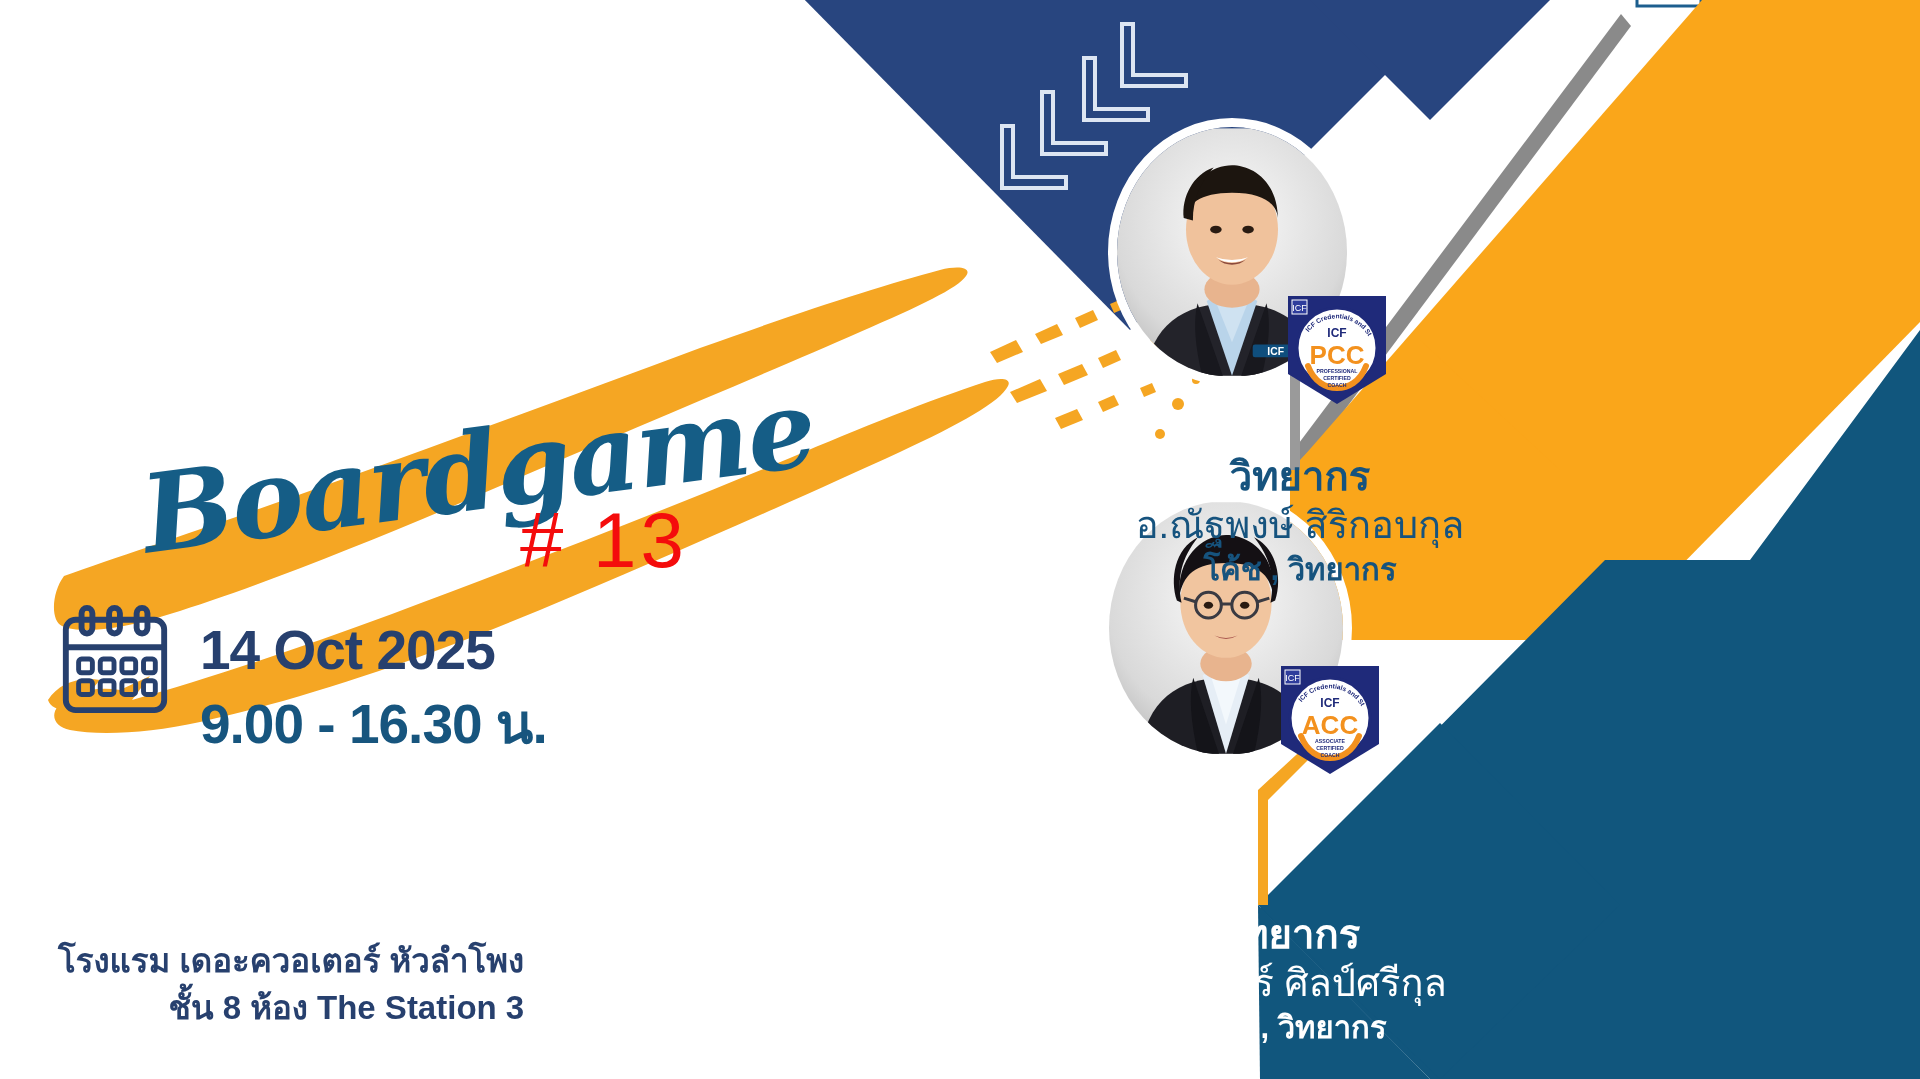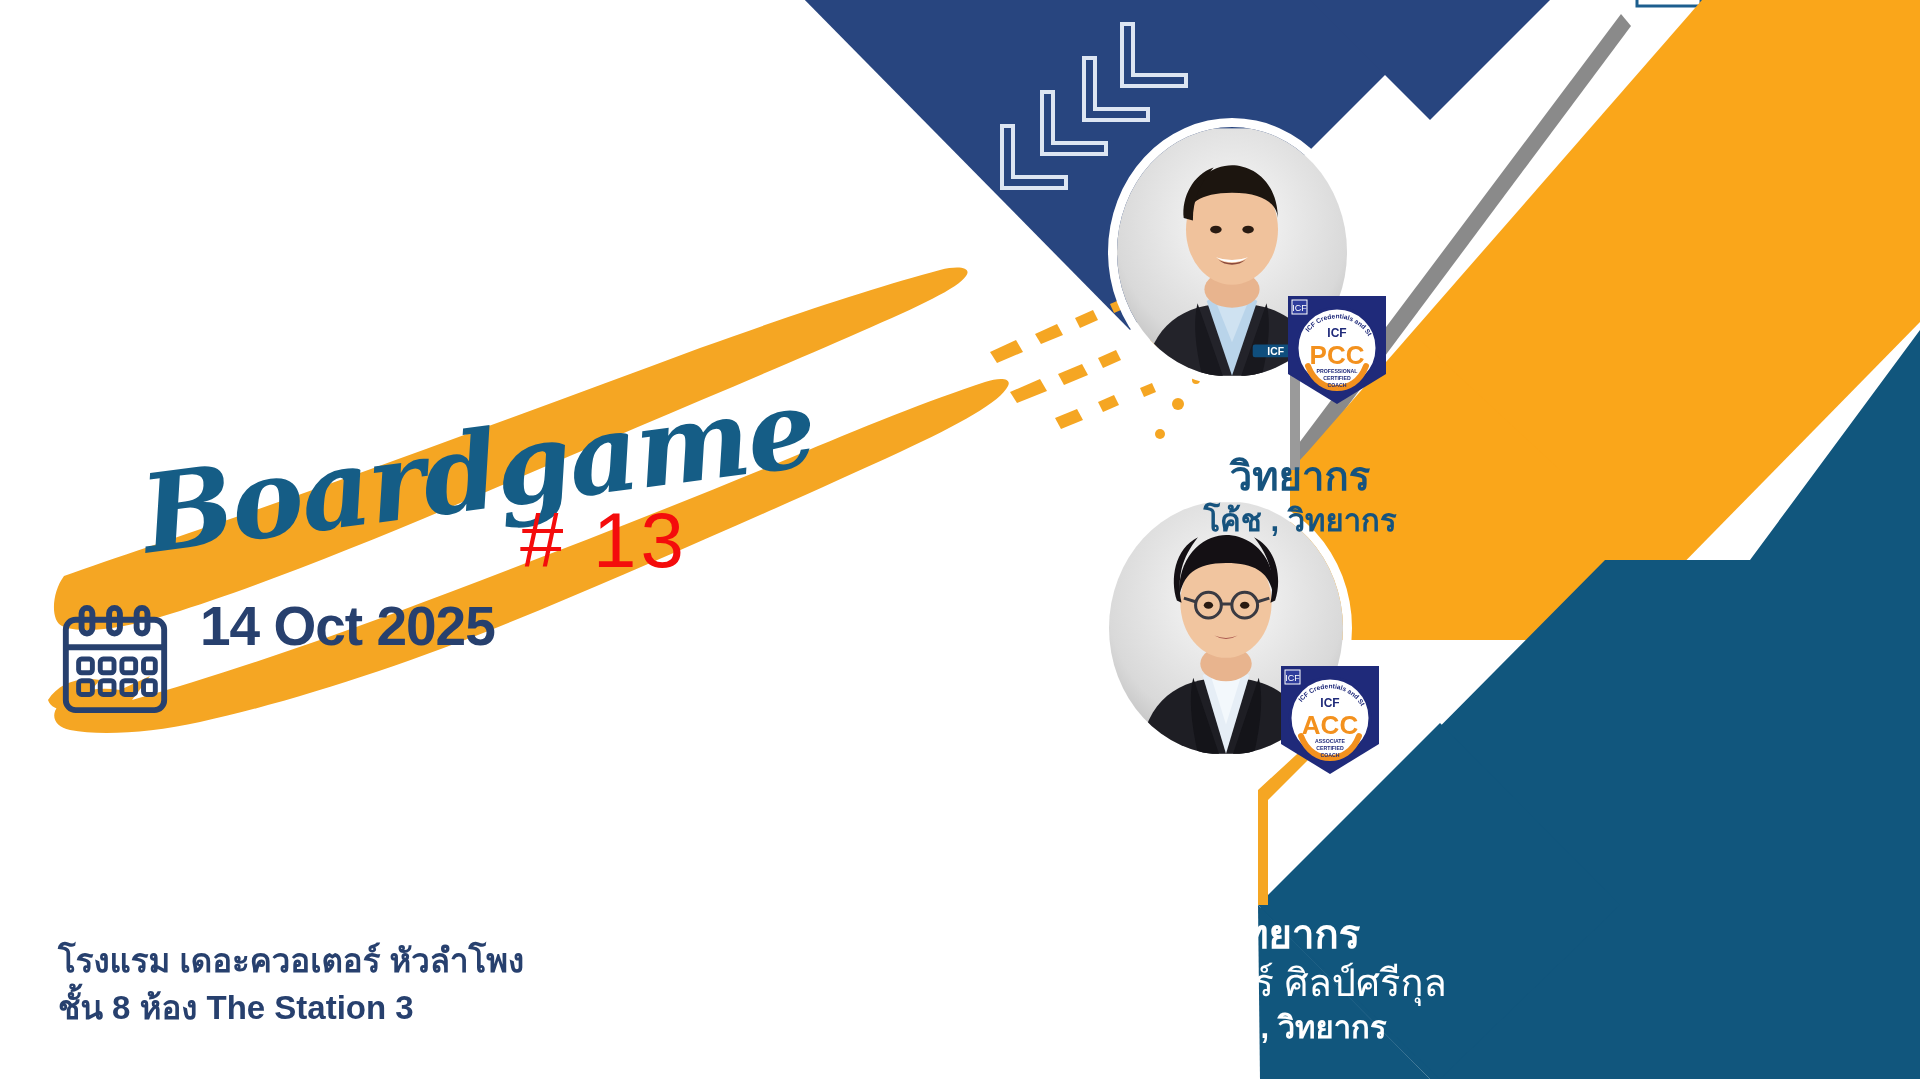--- a/index.html
+++ b/index.html
@@ -36,25 +36,25 @@
   .hash-no{
     position:absolute;left:520px;top:495px;z-index:8;
     font-family:"Liberation Sans",sans-serif;font-weight:normal;font-size:78px;
     color:#F40C0C;letter-spacing:4px;white-space:nowrap;
   }
 
   
   .datetime{position:absolute;left:56px;top:596px;z-index:7;display:flex;align-items:flex-start;gap:26px;}
   .cal-icon{width:118px;height:118px;flex:0 0 auto;margin-top:6px;}
   .dt-text{display:flex;flex-direction:column;}
-  .dt-date{font-family:"Liberation Sans",sans-serif;font-weight:bold;font-size:55px;color:#27406E;line-height:1.12;letter-spacing:-1px;white-space:nowrap;}
+  .dt-date{font-family:"Liberation Sans",sans-serif;font-weight:bold;font-size:55px;color:#27406E;line-height:1.12;letter-spacing:-1px;white-space:nowrap;margin-top:24px;}
   .dt-time{font-family:"Liberation Sans",sans-serif;font-weight:bold;font-size:55px;color:#17557E;line-height:1.12;letter-spacing:-1px;white-space:nowrap;margin-top:12px;}
 
   
-  .venue{position:absolute;left:58px;top:938px;z-index:7;}
+  .venue{position:absolute;left:58px;top:938px;z-index:7;text-align:right;}
   .venue-line{font-family:"Liberation Sans",sans-serif;font-weight:bold;font-size:33px;color:#27406E;line-height:1.42;white-space:nowrap;}
 
   
   .spk{position:absolute;z-index:9;text-align:center;width:460px;}
   .spk1{left:1070px;top:452px;}
   .spk2{left:1060px;top:910px;}
   .spk-role{font-family:"Liberation Sans",sans-serif;font-weight:bold;font-size:40px;line-height:1.22;}
   .spk-name{font-family:"Liberation Sans",sans-serif;font-size:38px;font-weight:500;line-height:1.3;}
   .spk-sub{font-family:"Liberation Sans",sans-serif;font-weight:bold;font-size:31px;line-height:1.3;}
   .spk1 .spk-role,.spk1 .spk-name,.spk1 .spk-sub{color:#16537E;}
@@ -164,20 +164,21 @@
         <rect x="67" y="58" width="14" height="14" rx="3"></rect>
         <rect x="89" y="58" width="12" height="14" rx="3"></rect>
         <rect x="23" y="80" width="14" height="14" rx="3"></rect>
         <rect x="45" y="80" width="14" height="14" rx="3"></rect>
         <rect x="67" y="80" width="14" height="14" rx="3"></rect>
         <rect x="89" y="80" width="12" height="14" rx="3"></rect>
       </g>
     </svg>
     <div class="dt-text">
       <div class="dt-date">14 Oct 2025</div>
+      <div class="dt-time">9.00 - 16.30 น.</div>
     </div>
   </div>
 
   <div class="venue">
     <div class="venue-line">โรงแรม เดอะควอเตอร์ หัวลำโพง</div>
     <div class="venue-line">ชั้น 8 ห้อง The Station 3</div>
   </div>
 
   <svg class="portrait p1" viewBox="0 0 200 215">
     <defs>
@@ -218,20 +219,21 @@
     <text x="55" y="47" font-family="Liberation Sans, sans-serif" font-size="12" font-weight="bold" fill="#1F2A7A" text-anchor="middle">ICF</text>
     <text x="55" y="74" font-family="Liberation Sans, sans-serif" font-size="26" font-weight="bold" fill="#F3911E" text-anchor="middle">PCC</text>
     <path d="M26,76 C32,92 44,98 55,98 C66,98 78,92 84,76" fill="none" stroke="#F3911E" stroke-width="6" stroke-linecap="round"></path>
     <text x="55" y="83" font-family="Liberation Sans, sans-serif" font-size="5.2" font-weight="bold" fill="#1F2A7A" text-anchor="middle">PROFESSIONAL</text>
     <text x="55" y="90" font-family="Liberation Sans, sans-serif" font-size="5.2" font-weight="bold" fill="#1F2A7A" text-anchor="middle">CERTIFIED</text>
     <text x="55" y="97" font-family="Liberation Sans, sans-serif" font-size="5.2" font-weight="bold" fill="#1F2A7A" text-anchor="middle">COACH</text>
   </svg>
 
   <div class="spk spk1">
     <div class="spk-role">วิทยากร</div>
+    <div class="spk-name">อ.ณัฐพงษ์ สิริกอบกุล</div>
     <div class="spk-sub">โค้ช , วิทยากร</div>
   </div>
 
   <svg class="portrait p2" viewBox="0 0 200 215">
     <defs>
       <radialGradient id="bg2" cx="50%" cy="38%" r="78%">
         <stop offset="0%" stop-color="#FAFAFA"></stop>
           <stop offset="65%" stop-color="#D9D9D9"></stop>
           <stop offset="100%" stop-color="#A8A8A8"></stop>
       </radialGradient>

